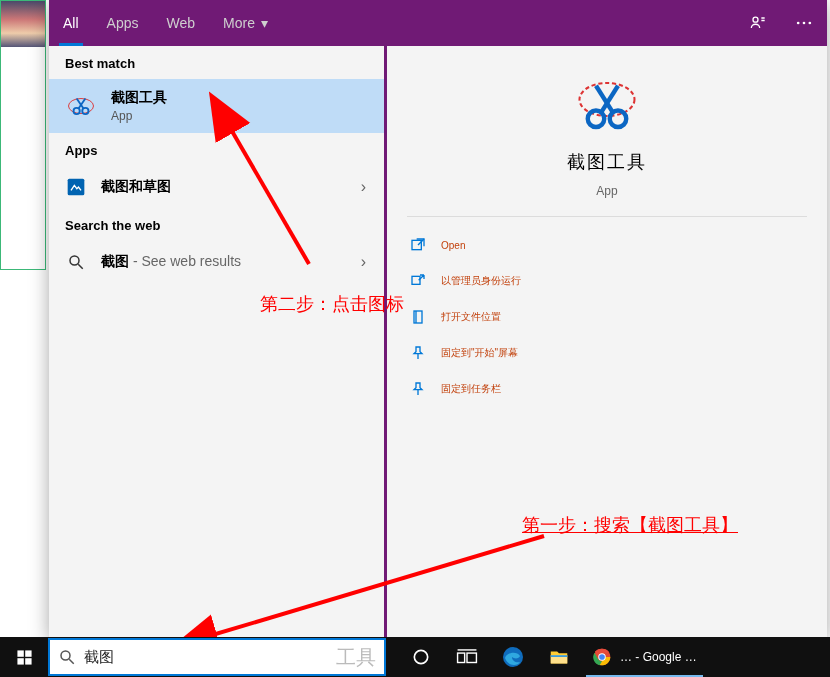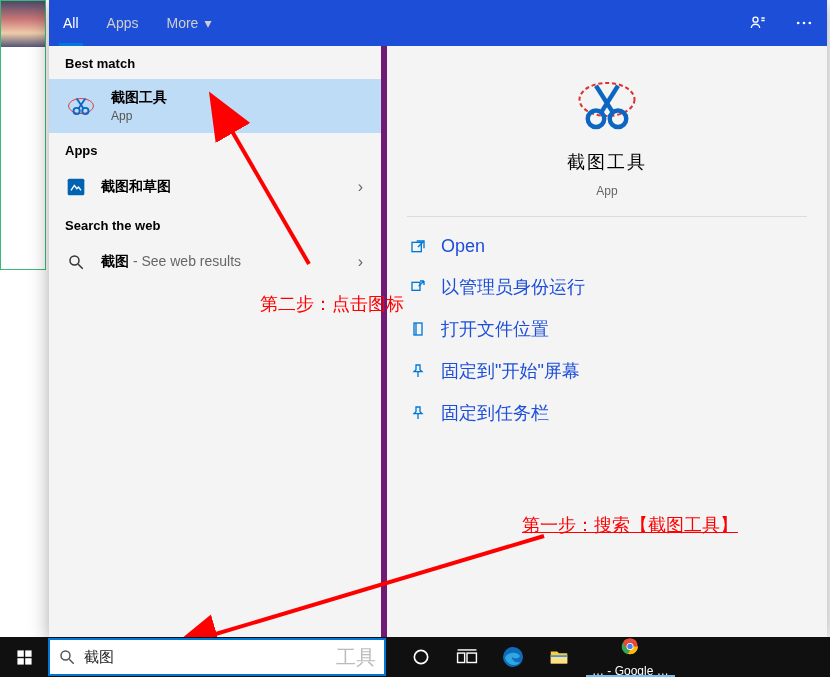--- a/index.html
+++ b/index.html
@@ -3,63 +3,63 @@
   <meta charset="utf-8">
   <style>
     * { margin:0; padding:0; box-sizing:border-box; }
     html,body { width:830px; height:677px; background:#fff; font-family:"Segoe UI","Microsoft YaHei",sans-serif; overflow:hidden; }
     .desktop { position:relative; width:830px; height:677px; }
     
     .behind { position:absolute; left:0; top:0; width:46px; height:270px; background:#fff; border:1px solid #3cb878; }
     .behind .photo { height:46px; background:linear-gradient(180deg,#4a4a6a 0%,#c77 40%,#eca 70%,#557 100%); }
     
     .panel { position:absolute; left:49px; top:0; width:778px; height:637px; background:#f4f4f4; box-shadow:0 4px 18px rgba(0,0,0,0.35); display:flex; flex-direction:column; color:#000; }
-    .tabs { height:46px; background:#1d4ed8; display:flex; align-items:center; color:#fff; font-size:14px; }
+    .tabs { height:46px; background:#701a75; display:flex; align-items:center; color:#fff; font-size:14px; }
     .tab { padding:0 14px; height:46px; display:flex; align-items:center; position:relative; color:#cfcfcf; cursor:pointer; }
     .tab.active { color:#fff; }
     .tab.active::after { content:""; position:absolute; left:10px; right:10px; bottom:0; height:3px; background:#0078d7; }
     .tab .chev { margin-left:6px; }
     .tab-icons { margin-left:auto; display:flex; align-items:center; }
     .tab-icon { width:46px; height:46px; display:flex; align-items:center; justify-content:center; color:#fff; cursor:pointer; }
     .body { flex:1; display:flex; background:#f4f4f4; min-height:0; }
-    .left { width:338px; display:flex; flex-direction:column; border-right:6px solid #701a75; background:#f4f4f4; position:relative; }
+    .left { width:338px; display:flex; flex-direction:column; border-right:3px solid #701a75; background:#f4f4f4; position:relative; }
     .sec-label { font-size:13px; font-weight:600; padding:10px 16px 8px 16px; color:#000; }
     .result { display:flex; align-items:center; padding:10px 16px; gap:14px; cursor:pointer; }
     .result.selected { background:#bfdcf7; }
     .result .ico { width:32px; height:32px; display:flex; align-items:center; justify-content:center; }
     .result.small .ico { width:22px; height:22px; }
     .result .txt { flex:1; min-width:0; }
     .result .title { font-size:14px; font-weight:600; color:#000; }
     .result.selected .title { color:#000; }
     .result .subtitle { font-size:12px; color:#555; margin-top:2px; }
     .result .arrow { color:#666; font-size:16px; padding:0 2px; }
     .sniptool-mini, .snipsketch-ico, .preview-icon {
       display:flex; align-items:center; justify-content:center;
     }
     .right { flex:1; display:flex; flex-direction:column; align-items:stretch; padding-top:24px; position:relative; }
     .preview-top { display:flex; flex-direction:column; align-items:center; gap:10px; padding-bottom:18px; }
     .preview-icon { width:70px; height:70px; }
     .preview-title { font-size:18px; font-weight:400; letter-spacing:2px; }
     .preview-sub { font-size:12px; color:#666; }
     .divider { height:1px; background:#dcdcdc; margin:0 20px; }
     .actions { padding:10px 8px; }
-    .action { display:flex; align-items:center; gap:14px; padding:9px 14px; font-size:18px; color:#1d4ed8; cursor:pointer; }
+    .action { display:flex; align-items:center; gap:14px; padding:9px 14px; font-size:10px; color:#c2410c; cursor:pointer; }
     .action .aico { width:18px; height:18px; display:flex; align-items:center; justify-content:center; color:#0078d7; }
     
     .anno { position:absolute; color:#ff0000; font-size:18px; font-weight:400; pointer-events:none; z-index:5; font-family:"Microsoft YaHei",sans-serif; }
     .anno-svg { position:absolute; pointer-events:none; z-index:4; }
     
     .taskbar { position:absolute; left:0; bottom:0; width:830px; height:40px; background:#101010; display:flex; align-items:center; z-index:10; }
     .start { width:48px; height:40px; display:flex; align-items:center; justify-content:center; color:#fff; cursor:pointer; }
     .searchbox { width:338px; height:38px; background:#fff; border:2px solid #0078d7; display:flex; align-items:center; padding:0 8px; gap:8px; }
     .searchbox input { border:none; outline:none; flex:1; font-size:15px; font-family:inherit; color:#222; background:transparent; }
     .searchbox input::placeholder { color:#888; }
     .tb-items { display:flex; align-items:center; height:40px; margin-left:12px; gap:0; }
     .tb-item { width:46px; height:40px; display:flex; align-items:center; justify-content:center; color:#fff; cursor:pointer; position:relative; }
-    .tb-item.wide { width:auto; padding:0 10px; gap:8px; font-size:12px;flex-direction:column; }
+    .tb-item.wide { width:auto; padding:0 10px; gap:8px; font-size:12px; }
     .tb-item.active::after { content:""; position:absolute; left:4px; right:4px; bottom:0; height:2px; background:#76b9ed; }
     .chrome-label { max-width:90px; white-space:nowrap; overflow:hidden; text-overflow:ellipsis; color:#fff; }
     .wechat-label { color:#fff; font-size:12px; }
     
     svg { display:block; }
   </style>
 </head>
 <body>
 
 <div class="desktop">
@@ -68,20 +68,23 @@
   </div>
 
   <div class="panel">
 
     <div class="tabs">
       <div class="tab active">
           <span>All</span>
         </div>
       <div class="tab">
           <span>Apps</span>
+        </div>
+      <div class="tab">
+          <span>Web</span>
         </div>
       <div class="tab">
           <span>More</span>
           <span class="chev">▾</span>
         </div>
       <div class="tab-icons">
         <div class="tab-icon">
           <svg width="20" height="20" viewBox="0 0 24 24" fill="none" stroke="#fff" stroke-width="1.6">
               <circle cx="9" cy="8" r="3"></circle>
               <path d="M4 18c0-2.5 2.2-4.5 5-4.5s5 2 5 4.5"></path>

